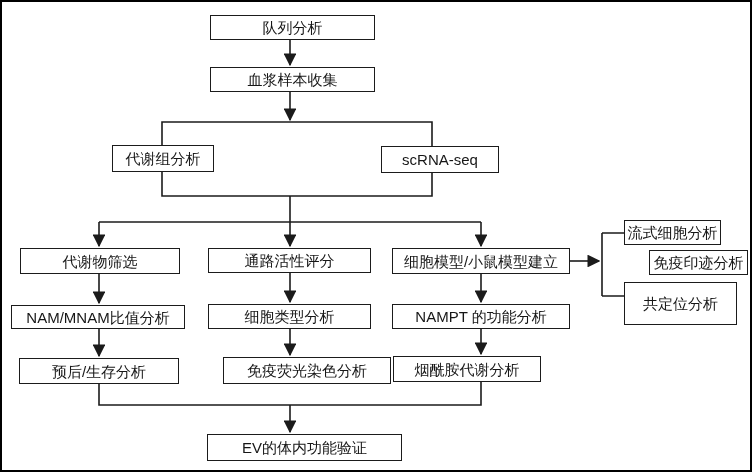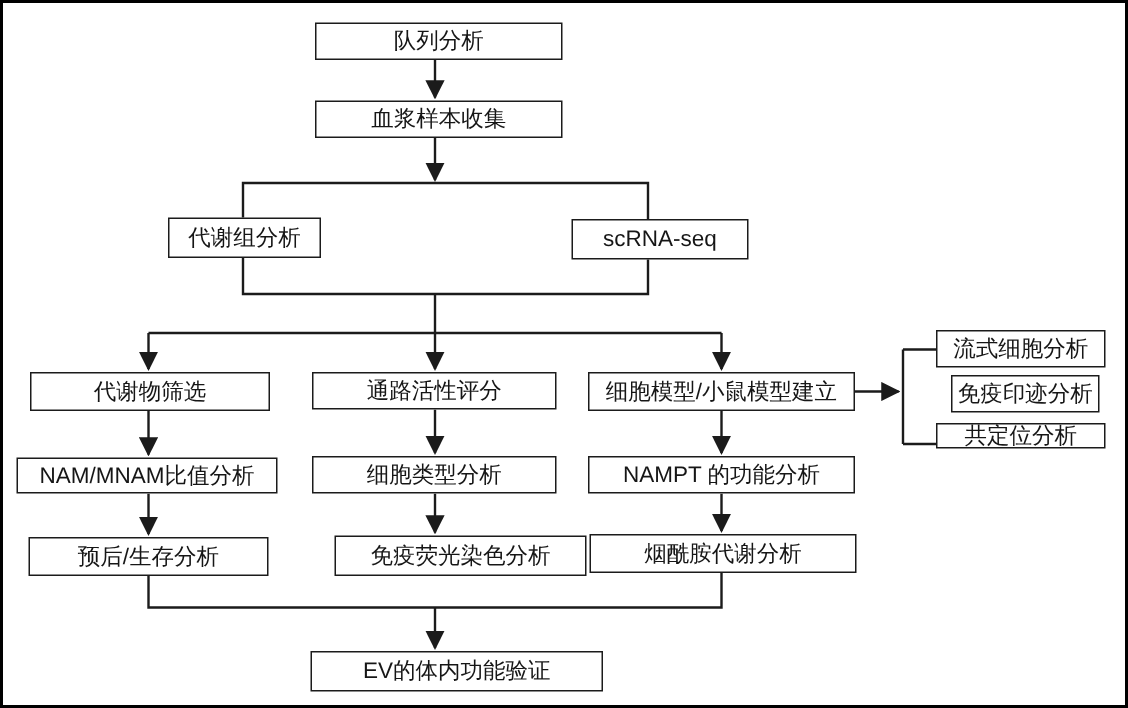--- a/index.html
+++ b/index.html
@@ -95,33 +95,33 @@
   <div class="node" style="left:110px; top:143px; width:102px; height:27px">代谢组分析</div>
 
   <div class="node" style="left:379px; top:144px; width:118px; height:27px">scRNA-seq</div>
 
   <div class="node" style="left:206px; top:246px; width:163px; height:25px">通路活性评分</div>
 
   <div class="node" style="left:18px;  top:246px; width:160px; height:26px">代谢物筛选</div>
 
   <div class="node" style="left:390px; top:246px; width:178px; height:26px">细胞模型/小鼠模型建立</div>
 
-  <div class="node" style="left:622px; top:218px; width:113px; height:25px">流式细胞分析</div>
+  <div class="node" style="left:622px; top:218px; width:97px; height:25px">流式细胞分析</div>
 
-  <div class="node" style="left:632px; top:248px; width:99px; height:25px">免疫印迹分析</div>
+  <div class="node" style="left:647px; top:248px; width:99px; height:25px">免疫印迹分析</div>
 
-  <div class="node" style="left:622px; top:280px; width:113px; height:17px">共定位分析</div>
+  <div class="node" style="left:622px; top:280px; width:113px; height:43px">共定位分析</div>
 
   <div class="node" style="left:9px;   top:303px; width:174px; height:24px">NAM/MNAM比值分析</div>
 
   <div class="node" style="left:206px; top:302px; width:163px; height:25px">细胞类型分析</div>
 
   <div class="node" style="left:390px; top:302px; width:178px; height:25px">NAMPT 的功能分析</div>
 
   <div class="node" style="left:17px;  top:356px; width:160px; height:26px">预后/生存分析</div>
 
   <div class="node" style="left:221px; top:355px; width:168px; height:27px">免疫荧光染色分析</div>
 
-  <div class="node" style="left:391px; top:354px; width:178px; height:26px">烟酰胺代谢分析</div>
+  <div class="node" style="left:391px; top:354px; width:148px; height:26px">烟酰胺代谢分析</div>
 
   <div class="node" style="left:205px; top:432px; width:195px; height:27px">EV的体内功能验证</div>
 
 </div>
 
 </body></html>

